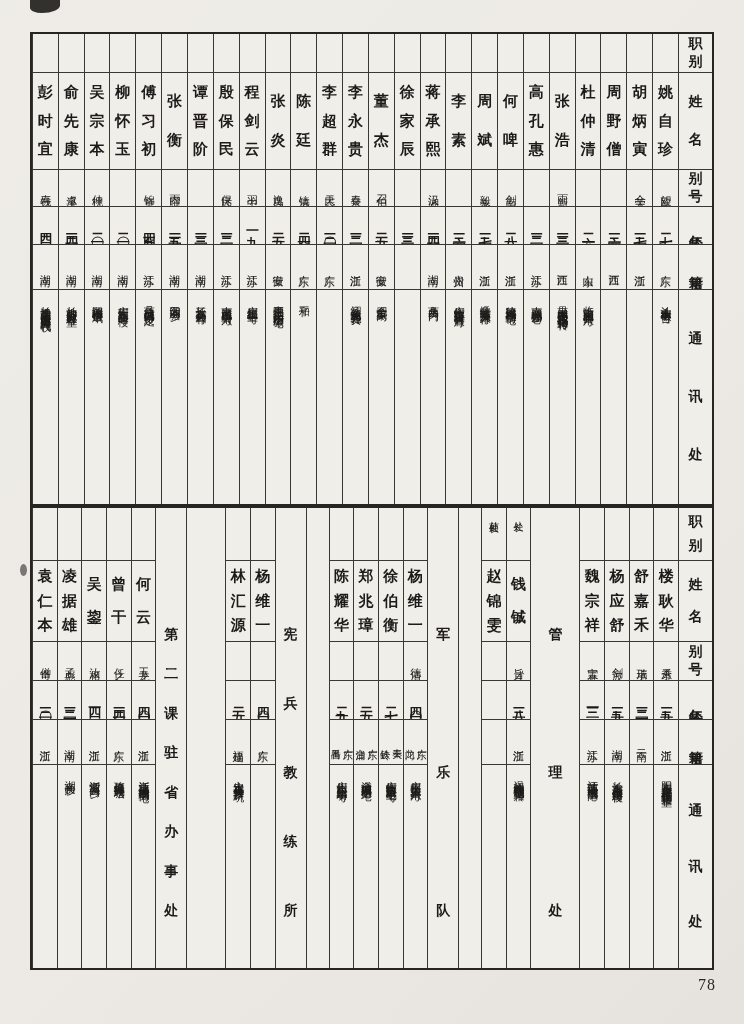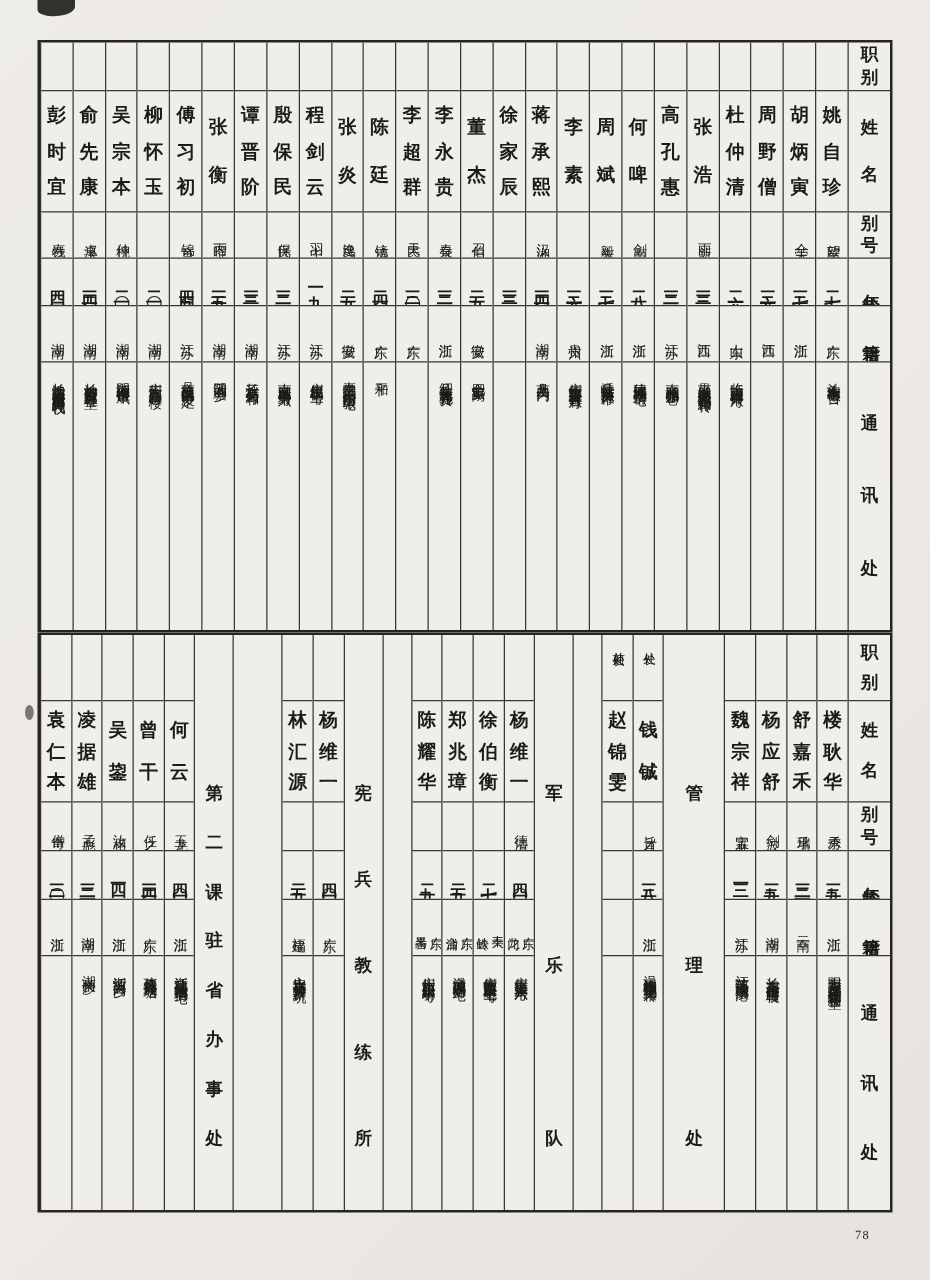--- a/index.html
+++ b/index.html
@@ -40,21 +40,21 @@
   .c-alias .vtext{font-size:11px;letter-spacing:2px;align-self:center;}
   .c-age .vtext{font-size:13px;letter-spacing:3px;align-self:center;font-weight:600;}
   .c-native .vtext{font-size:11px;line-height:12px;letter-spacing:1px;align-self:center;}
   .c-addr .vtext{font-size:11px;line-height:13px;letter-spacing:1px;margin-top:7px;}
   .spread{display:flex;flex-direction:column;justify-content:space-evenly;align-items:center;height:100%;width:100%;}
   .c-name .spread span{font-size:15px;font-weight:700;letter-spacing:0;}
   .header-col .spread span{font-size:14px;font-weight:700;}
   .header-col .c-age .vtext,.header-col .c-native .vtext{font-size:14px;font-weight:700;align-self:center;letter-spacing:2px;}
   .group-chars{display:flex;flex-direction:column;justify-content:space-between;align-items:center;}
   .group-chars span{font-size:14px;font-weight:700;}
-  .page-number{position:absolute;right:48px;bottom:30px;font-size:10px;letter-spacing:1px;color:#2a2824;}
+  .page-number{position:absolute;right:28px;bottom:30px;font-size:16px;letter-spacing:1px;color:#2a2824;}
   .smudge{position:absolute;background:#181715;}
   .smudge-1{left:30px;top:0;width:30px;height:13px;border-radius:0 0 60% 40%;opacity:.88;}
   .smudge-2{left:20px;top:564px;width:7px;height:12px;border-radius:50%;opacity:.55;}
   .smudge-3{left:136px;bottom:58px;width:16px;height:5px;opacity:.5;border-radius:40%;}
 </style>
 </head>
 <body>
 
 <div class="sheet">
   <div class="smudge smudge-1"></div>

